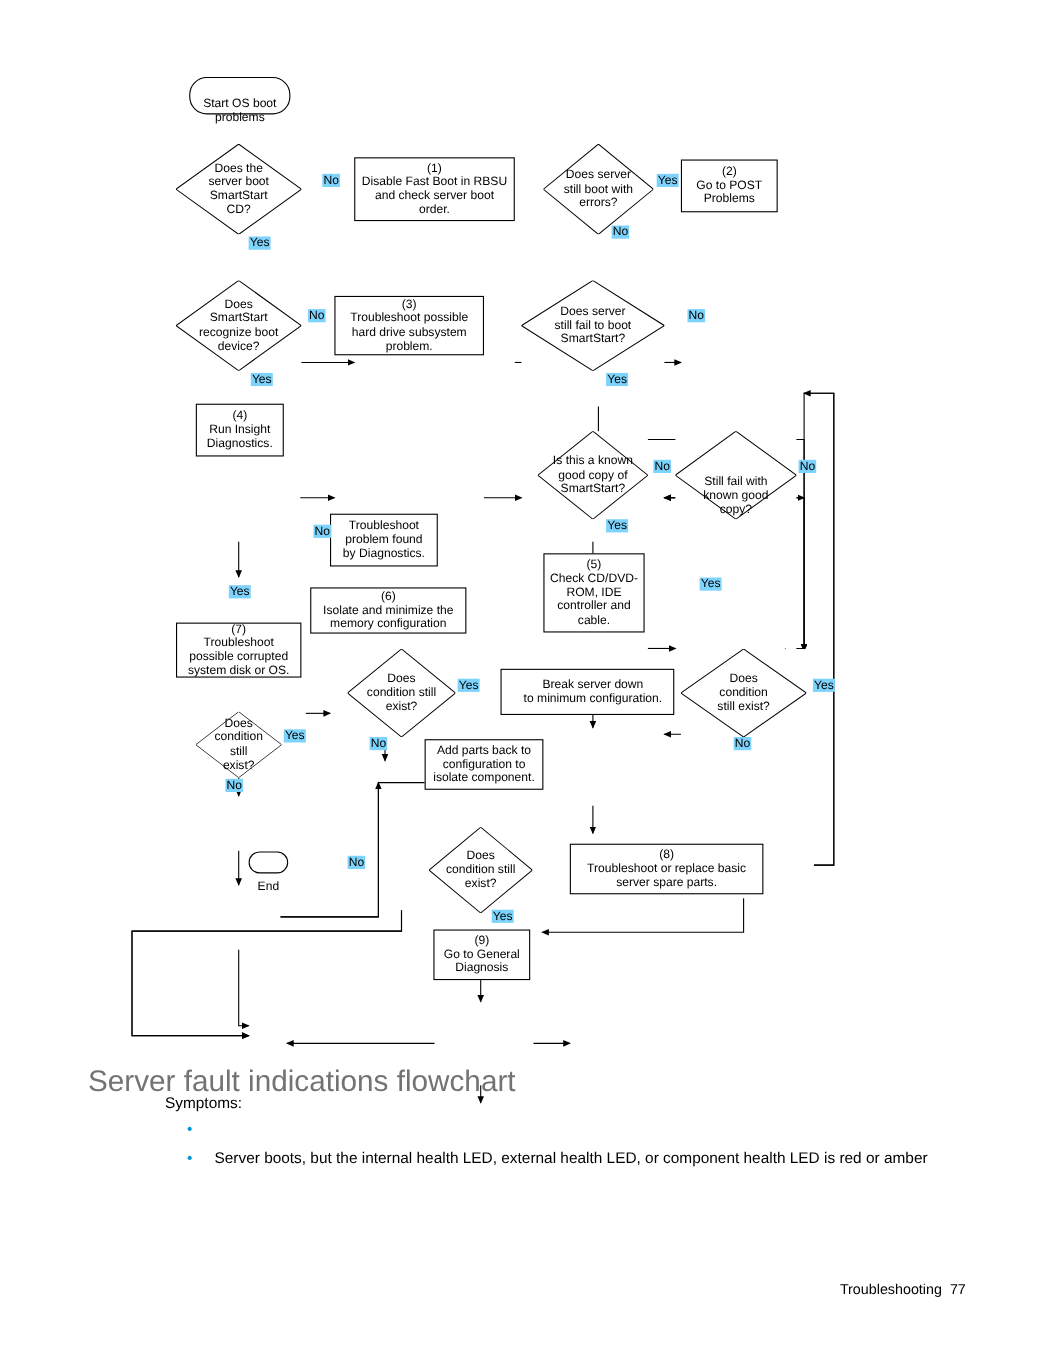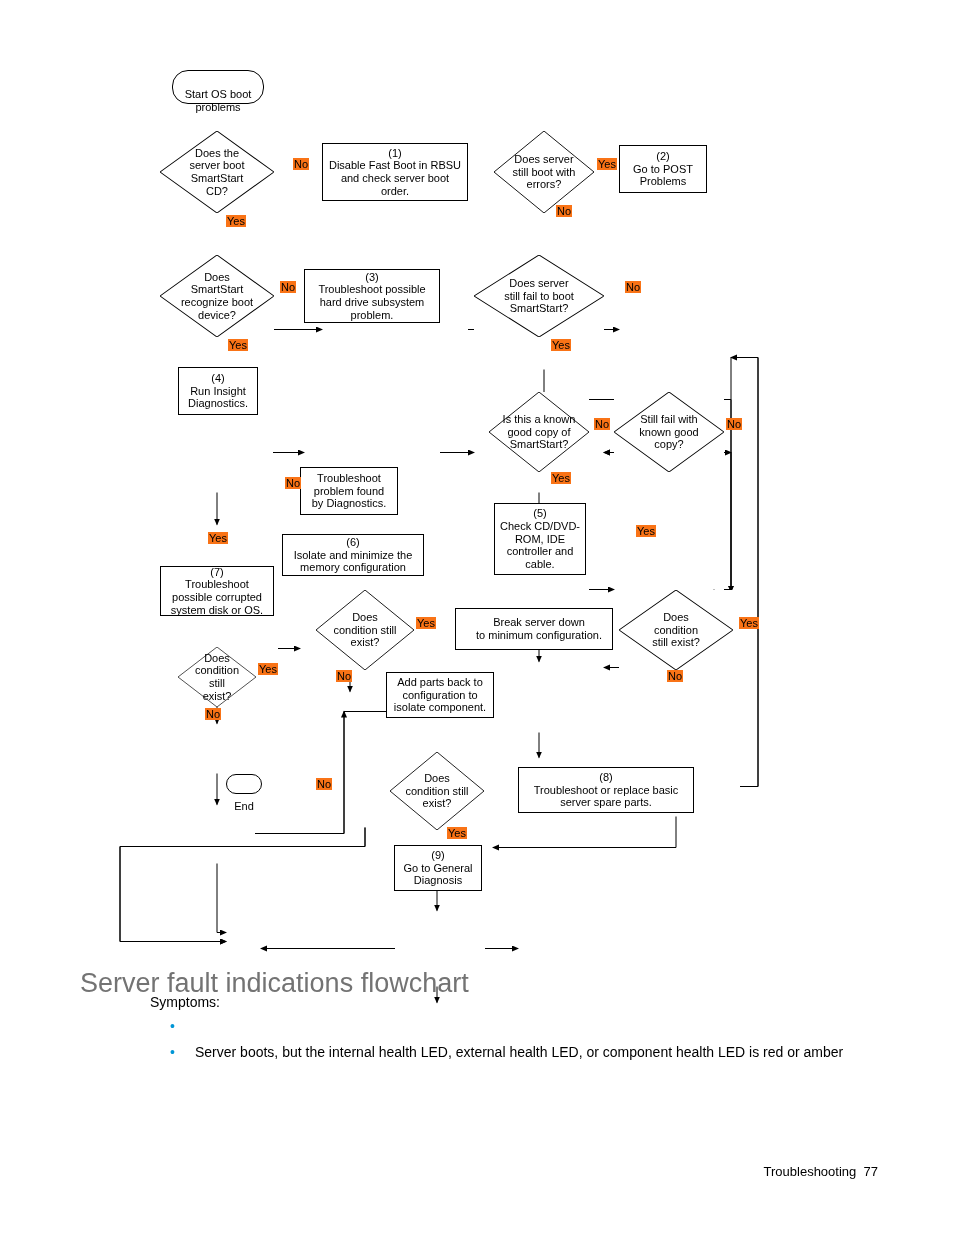--- a/index.html
+++ b/index.html
@@ -3,21 +3,21 @@
 <meta charset="utf-8">
 <style>
   html,body{margin:0;padding:0;background:#fff;font-family:"Segoe UI",Arial,Helvetica,sans-serif;font-size:14px;color:#000}
   .page{position:relative;width:954px;height:1235px;margin:0 auto}
   .node{position:absolute;text-align:center;font-size:11px;line-height:1.15;display:flex;align-items:center;justify-content:center;box-sizing:border-box;padding:2px}
   .process{border:1px solid #000;background:#fff}
   .terminator{border:1px solid #000;background:#fff;border-radius:16px}
   .decision{background:#fff}
   .decision svg{position:absolute;top:0;left:0;width:100%;height:100%}
   .decision .txt{position:relative;z-index:1;padding:0 10px}
-  .edge-label{position:absolute;font-size:11px;background:#f97316;padding:0 1px}
+  .edge-label{position:absolute;font-size:11px;background:#7dd3fc;padding:0 1px}
   svg.wires{position:absolute;top:0;left:0;width:954px;height:1235px;pointer-events:none}
   .section-title{position:absolute;left:80px;color:#737373;font-weight:300;font-size:27px}
   .body-text{position:absolute;left:150px;font-size:14px}
   .bullet{position:absolute;color:#0096d6;font-size:14px}
   .link{color:#0096d6}
   .footer{position:absolute;bottom:56px;right:76px;font-size:13px}
 </style>
 </head>
 <body>
 
@@ -80,21 +80,21 @@
       </svg><span class="txt" style="white-space: pre-line;">Does server<br>still boot with<br>errors?</span></div>
 <div class="node decision" style="left: 160px; top: 255px; width: 114px; height: 82px; white-space: pre-line;"><svg viewBox="0 0 100 100" preserveAspectRatio="none">
         <polygon points="50,0 100,50 50,100 0,50" fill="#fff" stroke="#000"></polygon>
       </svg><span class="txt" style="white-space: pre-line;">Does<br>SmartStart<br>recognize boot<br>device?</span></div>
 <div class="node decision" style="left: 474px; top: 255px; width: 130px; height: 82px; white-space: pre-line;"><svg viewBox="0 0 100 100" preserveAspectRatio="none">
         <polygon points="50,0 100,50 50,100 0,50" fill="#fff" stroke="#000"></polygon>
       </svg><span class="txt" style="white-space: pre-line;">Does server<br>still fail to boot<br>SmartStart?</span></div>
 <div class="node decision" style="left: 489px; top: 392px; width: 100px; height: 80px; white-space: pre-line;"><svg viewBox="0 0 100 100" preserveAspectRatio="none">
         <polygon points="50,0 100,50 50,100 0,50" fill="#fff" stroke="#000"></polygon>
       </svg><span class="txt" style="white-space: pre-line;">Is this a known<br>good copy of<br>SmartStart?</span></div>
-<div class="node decision" style="left: 614px; top: 392px; width: 110px; height: 80px; white-space: pre-line;"><svg viewBox="0 0 100 100" preserveAspectRatio="none">
+<div class="node decision" style="left: 614px; top: 392px; width: 110px; height: 80px; white-space: pre-line; align-items: flex-end;"><svg viewBox="0 0 100 100" preserveAspectRatio="none">
         <polygon points="50,0 100,50 50,100 0,50" fill="#fff" stroke="#000"></polygon>
       </svg><span class="txt" style="white-space: pre-line;">Still fail with<br>known good<br>copy?</span></div>
 <div class="node decision" style="left: 316px; top: 590px; width: 98px; height: 80px; white-space: pre-line;"><svg viewBox="0 0 100 100" preserveAspectRatio="none">
         <polygon points="50,0 100,50 50,100 0,50" fill="#fff" stroke="#000"></polygon>
       </svg><span class="txt" style="white-space: pre-line;">Does<br>condition still<br>exist?</span></div>
 <div class="node decision" style="left: 619px; top: 590px; width: 114px; height: 80px; white-space: pre-line;"><svg viewBox="0 0 100 100" preserveAspectRatio="none">
         <polygon points="50,0 100,50 50,100 0,50" fill="#fff" stroke="#000"></polygon>
       </svg><span class="txt" style="white-space: pre-line;">Does<br>condition<br>still exist?</span></div>
 <div class="node decision" style="left: 178px; top: 647px; width: 78px; height: 60px; white-space: pre-line;"><svg viewBox="0 0 100 100" preserveAspectRatio="none">
         <polygon points="50,0 100,50 50,100 0,50" fill="#fff" stroke="#000"></polygon>

